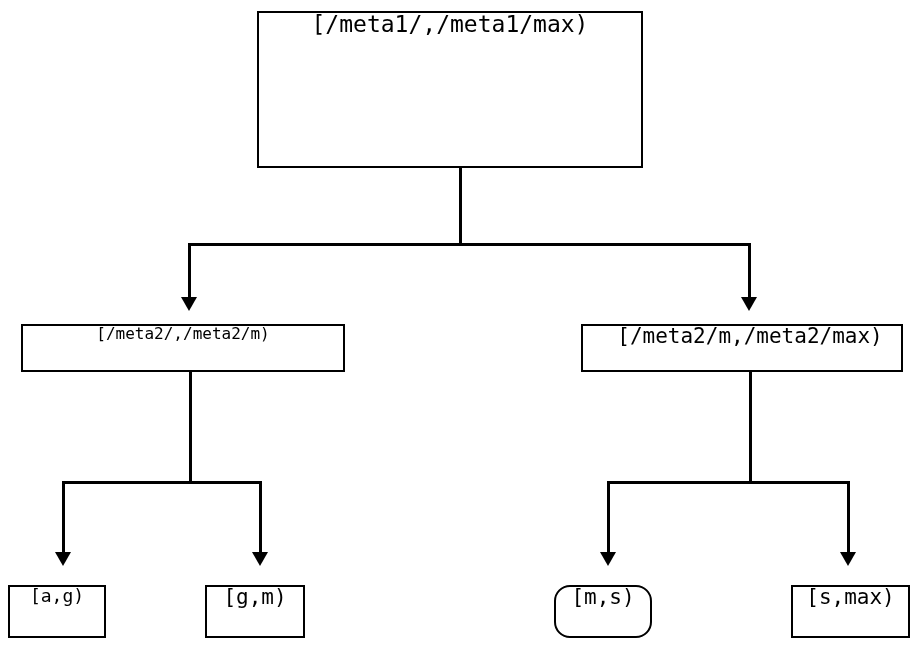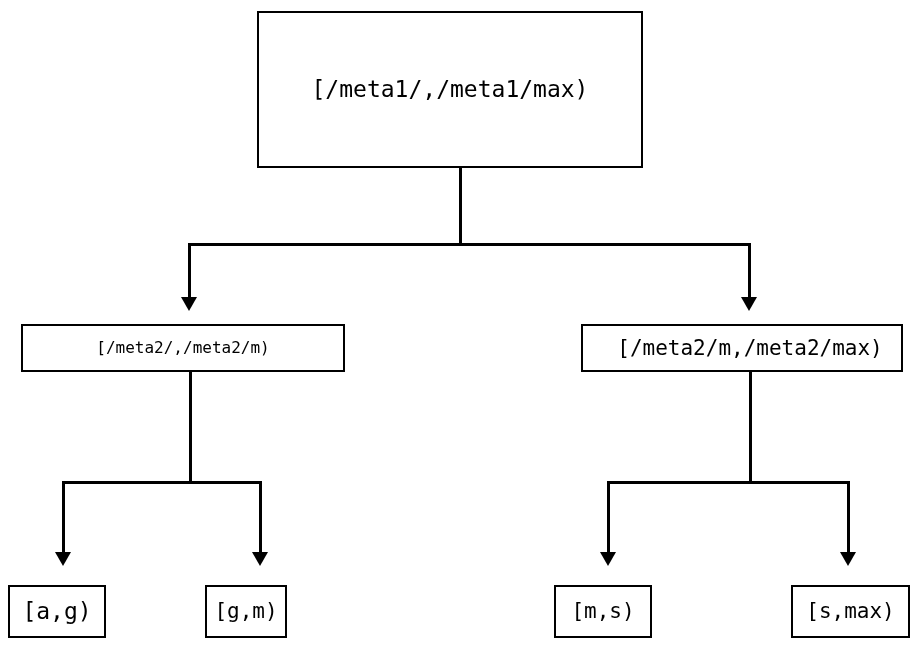--- a/index.html
+++ b/index.html
@@ -17,21 +17,21 @@
     height: 652px;
     background: #ffffff;
     overflow: hidden;
   }
   .node-box {
     position: absolute;
     box-sizing: border-box;
     border: 2px solid #000000;
     background: #ffffff;
     display: flex;
-    align-items: center;
+    align-items: flex-start;
     justify-content: center;
     color: #000000;
     white-space: pre;
     letter-spacing: 0px;
   }
   .node-label {
     display: block;
     line-height: 1;
   }
   
@@ -55,35 +55,36 @@
     width: 322px;
     height: 48px;
     font-size: 21px;
     padding-left: 16px;
   }
   #node-leaf-ag {
     left: 8px;
     top: 585px;
     width: 98px;
     height: 53px;
-    font-size: 23px;
+    font-size: 18px;
   }
   #node-leaf-gm {
     left: 205px;
     top: 585px;
-    width: 82px;
+    width: 100px;
     height: 53px;
     font-size: 21px;
   }
   #node-leaf-ms {
     left: 554px;
     top: 585px;
     width: 98px;
     height: 53px;
     font-size: 21px;
+    border-radius: 16px;
   }
   #node-leaf-smax {
     left: 791px;
     top: 585px;
     width: 119px;
     height: 53px;
     font-size: 21px;
   }
   
   .edge-v {

